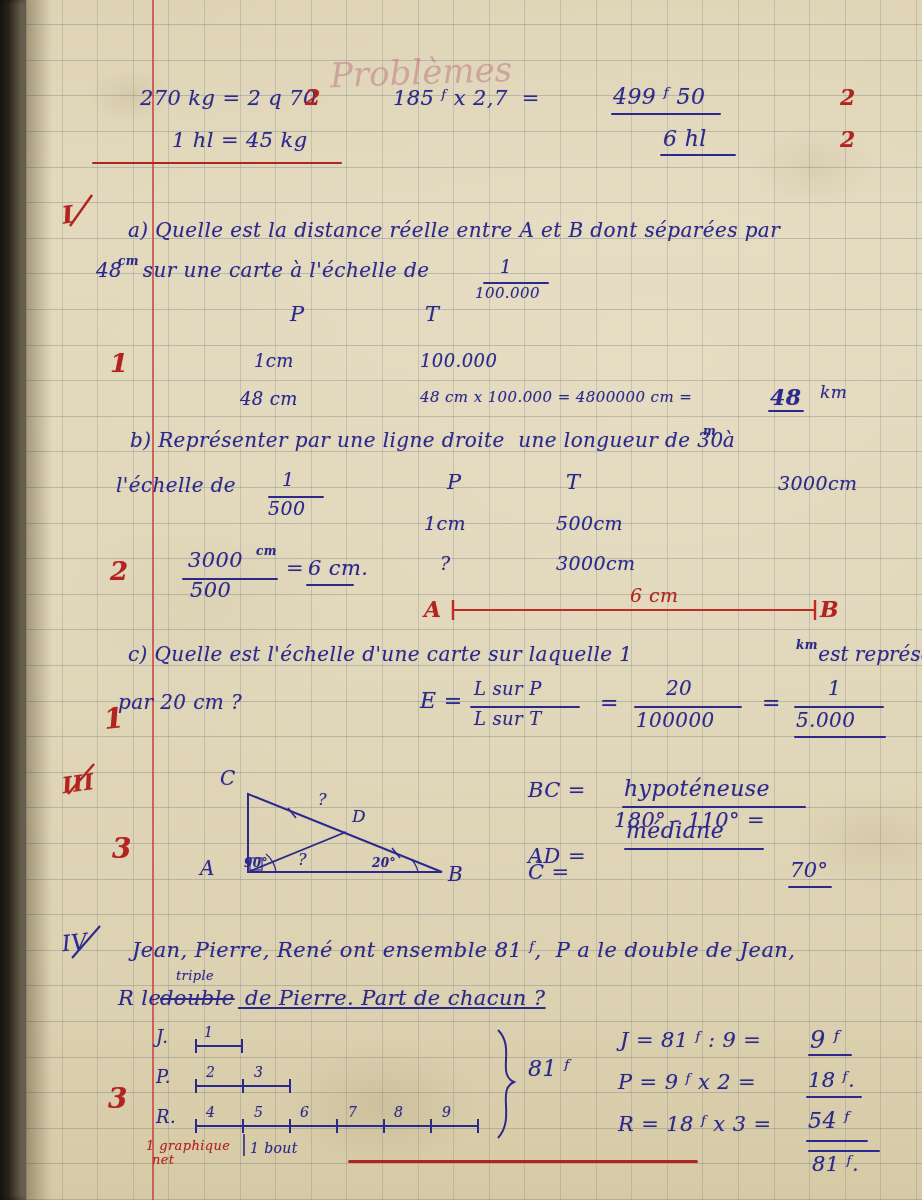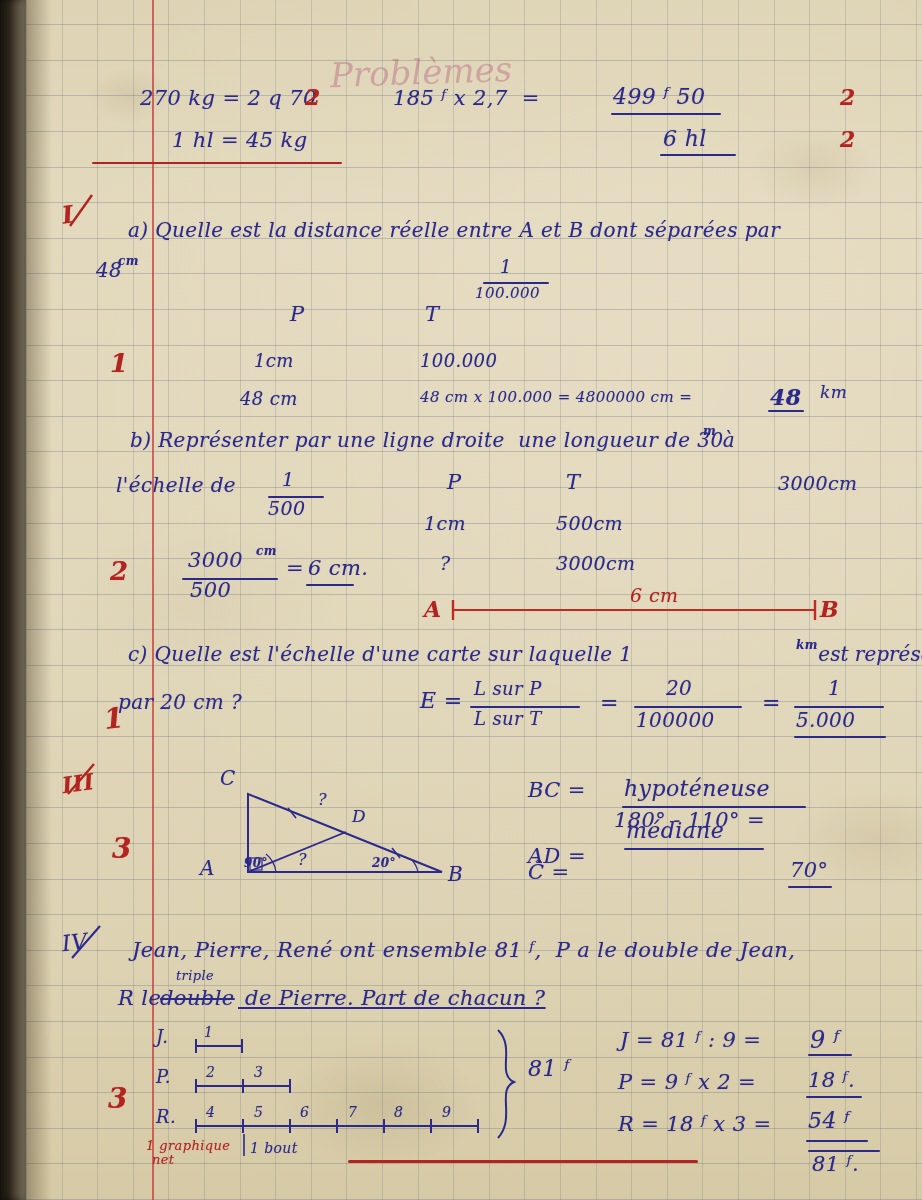--- a/index.html
+++ b/index.html
@@ -118,20 +118,21 @@
   <div class="rule red" style="left:92px;top:162px;width:250px;height:2px;"></div>
 
   <div class="ink red bold" style="left:62px;top:200px;font-size:24px;transform:rotate(-8deg);">I</div>
   <svg style="left:62px;top:190px;width:40px;height:40px;">
     <line x1="30" y1="5" x2="8" y2="36" stroke="#b3231f" stroke-width="2.4"></line>
   </svg>
 
   <div class="ink" style="left:128px;top:218px;font-size:20px;">a) Quelle est la distance réelle entre A et B dont séparées par</div>
   <div class="ink" style="left:96px;top:258px;font-size:20px;">48</div>
   <div class="ink xs" style="left:118px;top:254px;font-size:12px;">cm</div>
+  <div class="ink" style="left:136px;top:258px;font-size:20px;"> sur une carte à l'échelle de </div>
   <div class="ink" style="left:500px;top:256px;font-size:18px;">1</div>
   <div class="rule" style="left:483px;top:282px;width:66px;height:1.6px;"></div>
   <div class="ink" style="left:475px;top:284px;font-size:15px;">100.000</div>
 
   <div class="ink red bold" style="left:110px;top:348px;font-size:26px;">1</div>
 
   <div class="ink" style="left:290px;top:302px;font-size:21px;">P</div>
   <div class="ink" style="left:425px;top:302px;font-size:21px;">T</div>
 
   <div class="ink" style="left:254px;top:350px;font-size:18px;">1cm</div>

